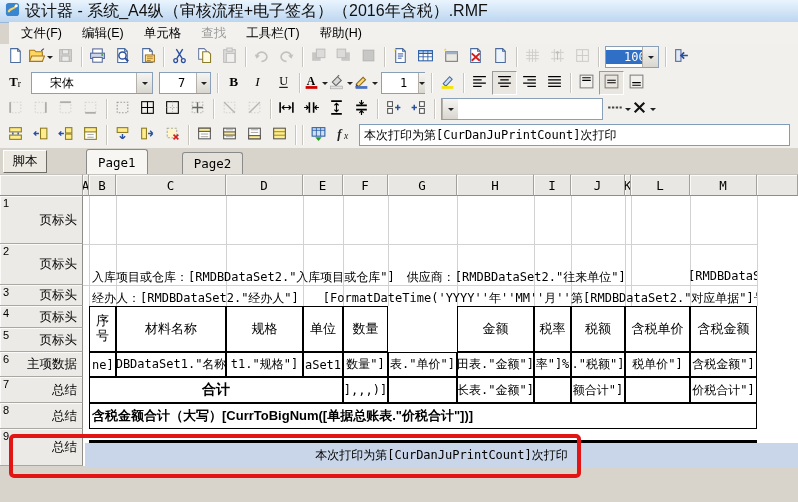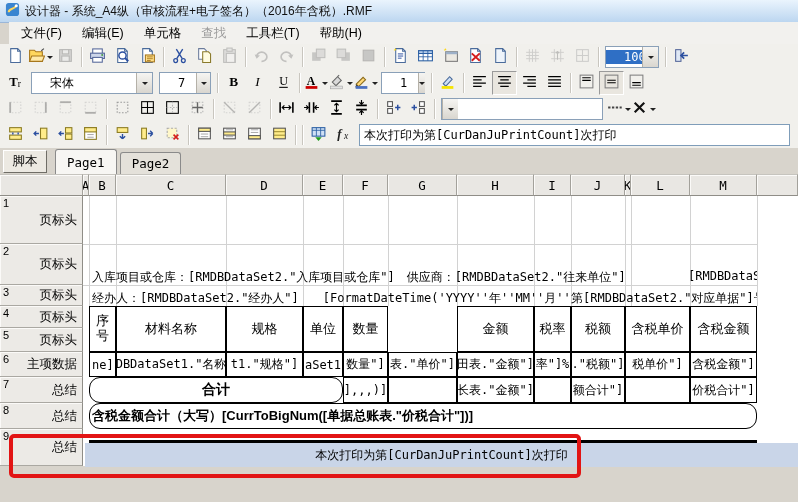--- a/index.html
+++ b/index.html
@@ -2,21 +2,21 @@
 <html><head>
 <meta charset="utf-8">
 <style>
   html,body{margin:0;padding:0;}
   .app{position:relative;width:798px;height:502px;background:#d8d4cc;overflow:hidden;
        font-family:"Liberation Sans","DejaVu Sans",sans-serif;}
   
   .titlebar{position:absolute;top:0;left:0;right:0;height:22px;
     background:linear-gradient(#eaf4fd,#bcd6f0);border-bottom:1px solid #9ab6d8;
     display:flex;align-items:center;padding-left:5px;gap:5px;}
-  .titletext{font-size:12px;color:#111;white-space:nowrap;}
+  .titletext{font-size:16px;color:#111;white-space:nowrap;}
   
   .menubar{position:absolute;top:22px;left:9px;right:0;height:22px;background:#f2f1ee;
     border-bottom:1px solid #dcd9d2;display:flex;align-items:stretch;padding-left:2px;}
   .menuitem{font-size:12.5px;padding:0 10px;display:flex;align-items:center;color:#000;}
   .menuitem.dis{color:#9b9b9b;}
   
   .tb{position:absolute;left:0;right:0;height:26px;background:#f1f0ec;
     border-bottom:1px solid #dbd8d1;display:flex;align-items:center;padding-left:3px;}
   .tbtn{width:23px;height:22px;flex:0 0 auto;display:flex;align-items:center;justify-content:center;
     border:1px solid transparent;}
@@ -31,21 +31,21 @@
   .combo .cval{flex:1;font-size:12px;padding:0 18px;white-space:nowrap;overflow:hidden;
     font-family:"DejaVu Sans Mono","Liberation Sans",monospace;}
   .combo .carr{width:15px;align-self:stretch;background:linear-gradient(#f6f5f2,#d9d6cf);
     border-left:1px solid #b5b1a8;display:flex;align-items:center;justify-content:center;}
   .combo .carr i{width:0;height:0;border:3.5px solid transparent;border-top-color:#222;margin-top:4px;}
   .combo.sel .cval{background:#2f6fc5;color:#fff;}
   .fxinput{flex:1 1 auto;height:20px;border:1px solid #7f9db9;background:#fff;
     font:12px "DejaVu Sans Mono",monospace;padding:0 4px;margin:0 8px 0 3px;}
   
   .tabsrow{position:absolute;top:148px;left:0;right:0;height:26px;background:#d8d4cc;
-    display:flex;align-items:flex-end;padding-left:3px;}
+    display:flex;align-items:flex-end;padding-left:3px;gap:31px;}
   .scriptbtn{width:42px;height:21px;background:#ece9e2;font-size:12.5px;
     border:1px solid;border-color:#ffffff #6f6d66 #6f6d66 #ffffff;
     display:flex;align-items:center;justify-content:center;margin:0 8px 1px 0;}
   .tab{height:21px;padding:0 11px;font:12.5px "DejaVu Sans Mono",monospace;display:flex;align-items:center;
     border:1px solid #8a8a8a;border-bottom:none;border-radius:3px 3px 0 0;
     background:#e4e1da;margin-right:3px;}
   .tab.active{background:#f7f6f3;height:24px;}
   
   #grid{position:absolute;top:174px;left:0;width:798px;height:292px;background:#d8d4cc;}
   .gridbg{position:absolute;left:83px;top:22px;width:715px;height:270px;background:#fff;}
@@ -57,21 +57,21 @@
     border-right:1px solid #8f8d87;border-bottom:1px solid #aaa8a2;
     box-shadow:inset 1px 1px 0 #fbfaf8;}
   .rowlab .rnum{position:absolute;top:1px;left:3px;font-size:11px;}
   .rowlab .rband{position:absolute;right:5px;top:50%;transform:translateY(-50%);font-size:12.5px;white-space:nowrap;}
   .vline,.hline{position:absolute;background:#d2d2d2;}
   .tcell{position:absolute;box-sizing:border-box;border:1px solid #000;background:#fff;
     display:flex;align-items:center;justify-content:center;overflow:hidden;
     font:12px "DejaVu Sans Mono",monospace;white-space:pre;}
   .tcell.hd{font:13px "Liberation Sans","DejaVu Sans",sans-serif;text-align:center;line-height:1.15;}
   .tcell.left{justify-content:flex-start;padding-left:2px;}
-  .tcell.bold{font-weight:bold;border-radius:11px;}
+  .tcell.bold{font-weight:bold;}
   .freetext{position:absolute;font:12px "DejaVu Sans Mono",monospace;white-space:pre;overflow:hidden;}
   .title1{position:absolute;font-family:"DejaVu Serif","Liberation Serif",serif;font-weight:bold;
     font-size:21px;letter-spacing:7px;text-decoration:underline;white-space:nowrap;}
   .bluerow{position:absolute;display:flex;align-items:center;justify-content:center;
     font:12px "DejaVu Sans Mono",monospace;white-space:pre;}
   .thickline{position:absolute;background:#000;}
   .redbox{position:absolute;left:9px;top:434px;width:572px;height:44px;box-sizing:border-box;
     border:4px solid #e21414;border-radius:5px;z-index:40;}
 </style>
 </head>

